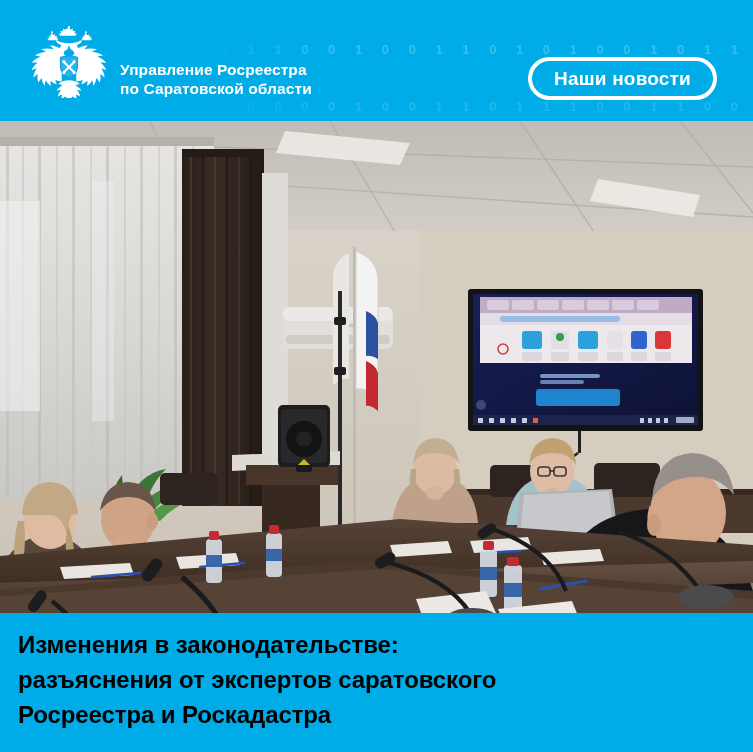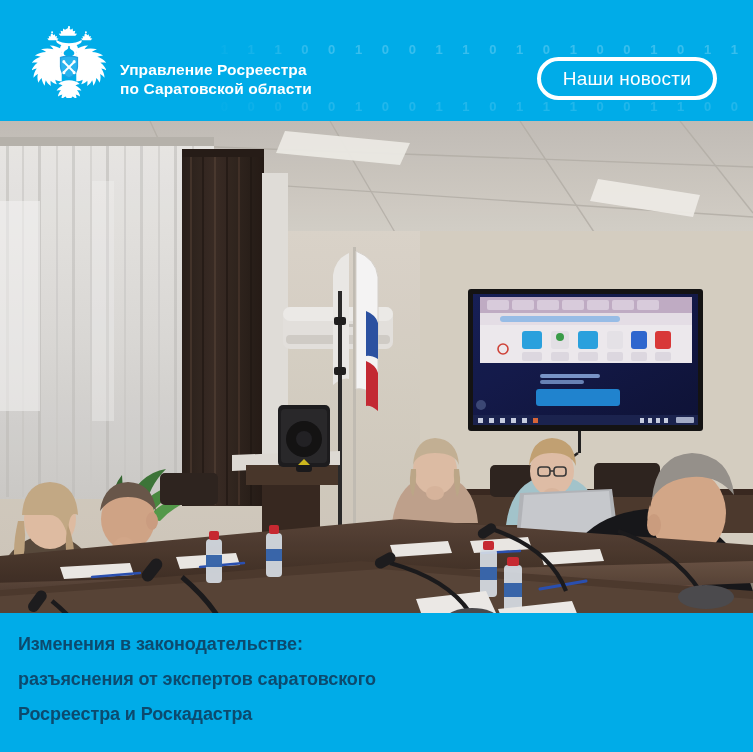--- a/index.html
+++ b/index.html
@@ -49,38 +49,38 @@
   }
 
   .news-pill{
     position:absolute;right:36px;top:57px;
     height:43px;min-width:178px;box-sizing:border-box;
     border:4px solid #ffffff;border-radius:24px;
     display:flex;align-items:center;justify-content:center;
     padding:0 22px;background:transparent;cursor:pointer;
   }
   .news-pill span{
-    color:#ffffff;font-size:19px;font-weight:400;letter-spacing:.2px;white-space:nowrap;
+    color:#ffffff;font-size:19px;font-weight:700;letter-spacing:.2px;white-space:nowrap;
   }
 
   
   .photo{
     position:absolute;left:0;top:121px;width:753px;height:492px;overflow:hidden;
     background:#8c8478;
   }
   .photo-svg{position:absolute;left:0;top:0;width:753px;height:492px;display:block;}
 
   
   .caption{
     position:absolute;left:0;bottom:0;width:753px;height:139px;
     background:#00ace8;box-sizing:border-box;
     padding:14px 18px 0 18px;
   }
   .caption-text{
-    color:#0c4a6e;font-size:18px;font-weight:700;line-height:35px;
+    color:#000000;font-size:24px;font-weight:700;line-height:35px;
     letter-spacing:-.1px;white-space:pre-line;
   }
 </style>
 </head>
 <body>
 
 <div class="card">
 
   <div class="header">
 

